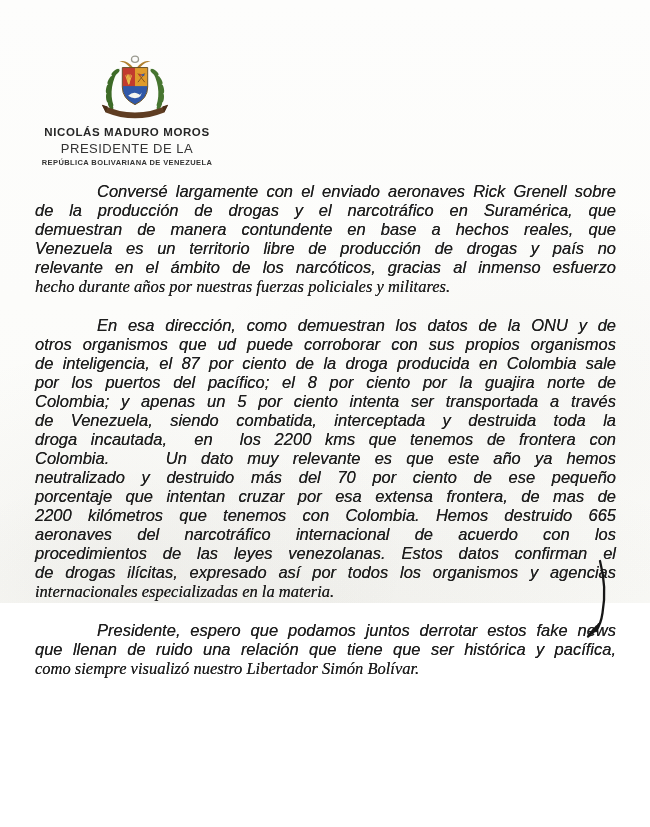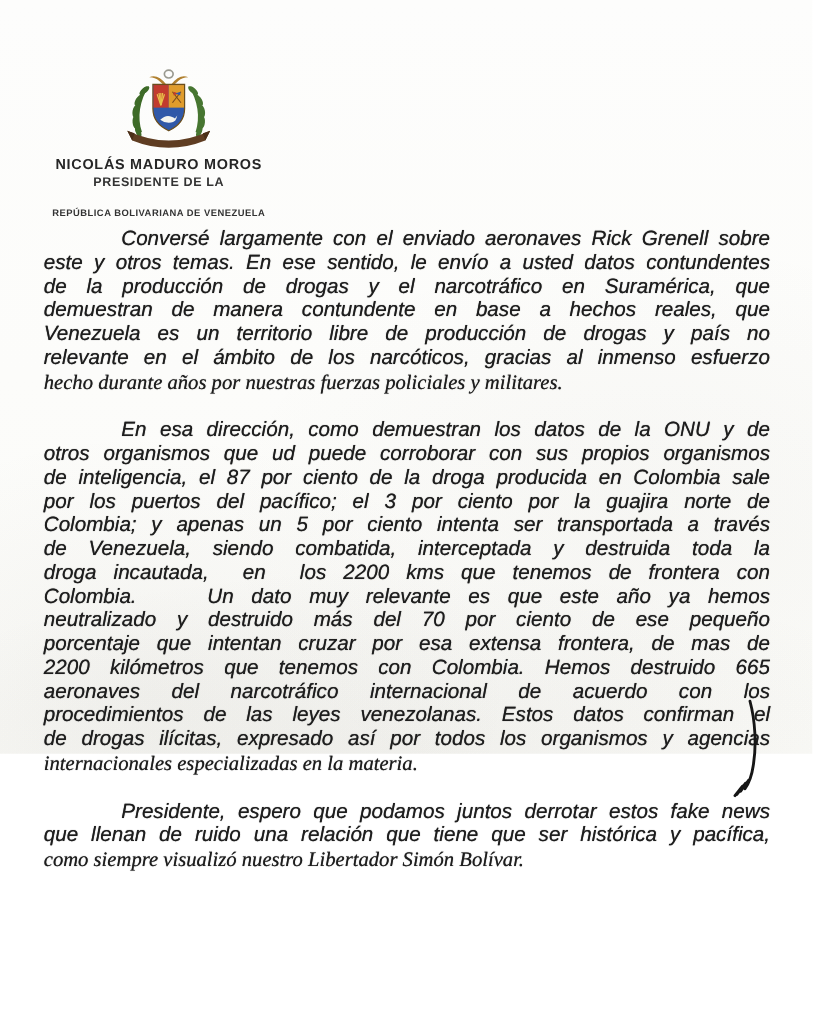--- a/index.html
+++ b/index.html
@@ -25,22 +25,22 @@
   }
   .lh-text {
     position: absolute; left: 17px; top: 126px;
     width: 220px; text-align: center;
     color: #2b2b2b;
   }
   .lh-name {
     font-size: 11.5px; font-weight: 700; letter-spacing: 0.6px;
     color: #262626;
   }
-  .lh-title1 { font-size: 10px; font-weight: 700; letter-spacing: 0.5px; margin-top: 3px; color: #333; }
-  .lh-title2 { font-size: 7.5px; font-weight: 700; letter-spacing: 0.4px; margin-top: 14px; color: #333; }
+  .lh-title1 { font-size: 13px; font-weight: 400; letter-spacing: 0.5px; margin-top: 3px; color: #333; }
+  .lh-title2 { font-size: 7.5px; font-weight: 700; letter-spacing: 0.4px; margin-top: 2px; color: #333; }
 
   
   .letter-body {
     position: absolute; left: 35px; top: 182px;
     width: 581px;
     font-style: italic;
     font-size: 16.5px;
     line-height: 19px;
     color: #1d1d1d;
     text-shadow: 0 0 0.6px rgba(20,20,20,0.85);
@@ -121,32 +121,31 @@
 
   <div class="lh-text">
     <div class="lh-name">NICOLÁS MADURO MOROS</div>
     <div class="lh-title1">PRESIDENTE DE LA</div>
     <div class="lh-title2">REPÚBLICA BOLIVARIANA DE VENEZUELA</div>
   </div>
 
   <div class="letter-body">
       <div class="para">
         <div class="line first">Conversé largamente con el enviado aeronaves Rick Grenell sobre</div>
-        <div class="line">este y otros temas. En ese sentido, le envío a usted datos contundentes</div>
         <div class="line">de la producción de drogas y el narcotráfico en Suramérica, que</div>
         <div class="line">demuestran de manera contundente en base a hechos reales, que</div>
         <div class="line">Venezuela es un territorio libre de producción de drogas y país no</div>
         <div class="line">relevante en el ámbito de los narcóticos, gracias al inmenso esfuerzo</div>
         <div class="line last">hecho durante años por nuestras fuerzas policiales y militares.</div>
       </div>
       <div class="para">
         <div class="line first">En esa dirección, como demuestran los datos de la ONU y de</div>
         <div class="line">otros organismos que ud puede corroborar con sus propios organismos</div>
         <div class="line">de inteligencia, el 87 por ciento de la droga producida en Colombia sale</div>
-        <div class="line">por los puertos del pacífico; el 3 por ciento por la guajira norte de</div>
+        <div class="line">por los puertos del pacífico; el 8 por ciento por la guajira norte de</div>
         <div class="line">Colombia; y apenas un 5 por ciento intenta ser transportada a través</div>
         <div class="line">de Venezuela, siendo combatida, interceptada y destruida toda la</div>
         <div class="line">droga incautada,&nbsp; en&nbsp; los 2200 kms que tenemos de frontera con</div>
         <div class="line">Colombia.&nbsp;&nbsp;&nbsp; Un dato muy relevante es que este año ya hemos</div>
         <div class="line">neutralizado y destruido más del 70 por ciento de ese pequeño</div>
         <div class="line">porcentaje que intentan cruzar por esa extensa frontera, de mas de</div>
         <div class="line">2200 kilómetros que tenemos con Colombia. Hemos destruido 665</div>
         <div class="line">aeronaves del narcotráfico internacional de acuerdo con los</div>
         <div class="line">procedimientos de las leyes venezolanas. Estos datos confirman el</div>
         <div class="line">de drogas ilícitas, expresado así por todos los organismos y agencias</div>

